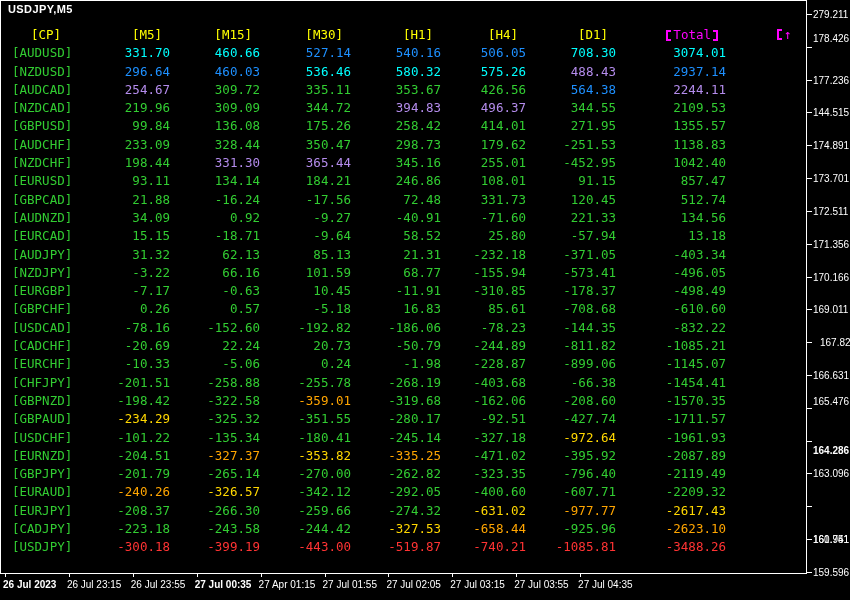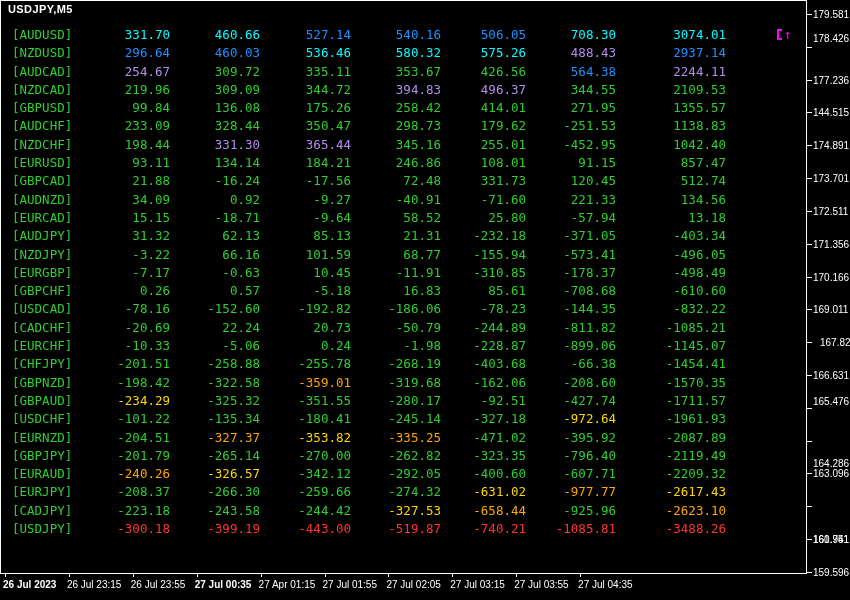--- a/index.html
+++ b/index.html
@@ -46,20 +46,34 @@
 <div id="chart-canvas"></div>
 
 <div id="border-top" class="line"></div>
 <div id="border-left" class="line"></div>
 <div id="axis-vline" class="line"></div>
 <div id="axis-hline" class="line"></div>
 
 <div id="chart-title">USDJPY,M5</div>
 
 <div id="tbl">
+  <div class="row">
+    <div class="hc cp">[CP]</div>
+    <div class="hc w0">[M5]</div>
+    <div class="hc w1">[M15]</div>
+    <div class="hc w2">[M30]</div>
+    <div class="hc w3">[H1]</div>
+    <div class="hc w4">[H4]</div>
+    <div class="hc w5">[D1]</div>
+    <div class="hc w6 total">
+      <span class="blk l"></span>
+      <span>Total</span>
+      <span class="blk r"></span>
+    </div>
+  </div>
   <div id="rows">
       <div class="row"><div class="pair">[AUDUSD]</div><div class="cell" style="width: 70px; color: rgb(0, 255, 255);">331.70</div><div class="cell" style="width: 90px; color: rgb(0, 255, 255);">460.66</div><div class="cell" style="width: 91px; color: rgb(30, 144, 255);">527.14</div><div class="cell" style="width: 90px; color: rgb(30, 144, 255);">540.16</div><div class="cell" style="width: 85px; color: rgb(30, 144, 255);">506.05</div><div class="cell" style="width: 90px; color: rgb(0, 255, 255);">708.30</div><div class="cell" style="width: 110px; color: rgb(0, 255, 255);">3074.01</div></div>
       <div class="row"><div class="pair">[NZDUSD]</div><div class="cell" style="width: 70px; color: rgb(30, 144, 255);">296.64</div><div class="cell" style="width: 90px; color: rgb(30, 144, 255);">460.03</div><div class="cell" style="width: 91px; color: rgb(0, 255, 255);">536.46</div><div class="cell" style="width: 90px; color: rgb(0, 255, 255);">580.32</div><div class="cell" style="width: 85px; color: rgb(0, 255, 255);">575.26</div><div class="cell" style="width: 90px; color: rgb(180, 140, 236);">488.43</div><div class="cell" style="width: 110px; color: rgb(30, 144, 255);">2937.14</div></div>
       <div class="row"><div class="pair">[AUDCAD]</div><div class="cell" style="width: 70px; color: rgb(180, 140, 236);">254.67</div><div class="cell" style="width: 90px; color: rgb(50, 205, 50);">309.72</div><div class="cell" style="width: 91px; color: rgb(50, 205, 50);">335.11</div><div class="cell" style="width: 90px; color: rgb(50, 205, 50);">353.67</div><div class="cell" style="width: 85px; color: rgb(50, 205, 50);">426.56</div><div class="cell" style="width: 90px; color: rgb(30, 144, 255);">564.38</div><div class="cell" style="width: 110px; color: rgb(180, 140, 236);">2244.11</div></div>
       <div class="row"><div class="pair">[NZDCAD]</div><div class="cell" style="width: 70px; color: rgb(50, 205, 50);">219.96</div><div class="cell" style="width: 90px; color: rgb(50, 205, 50);">309.09</div><div class="cell" style="width: 91px; color: rgb(50, 205, 50);">344.72</div><div class="cell" style="width: 90px; color: rgb(180, 140, 236);">394.83</div><div class="cell" style="width: 85px; color: rgb(180, 140, 236);">496.37</div><div class="cell" style="width: 90px; color: rgb(50, 205, 50);">344.55</div><div class="cell" style="width: 110px; color: rgb(50, 205, 50);">2109.53</div></div>
       <div class="row"><div class="pair">[GBPUSD]</div><div class="cell" style="width: 70px; color: rgb(50, 205, 50);">99.84</div><div class="cell" style="width: 90px; color: rgb(50, 205, 50);">136.08</div><div class="cell" style="width: 91px; color: rgb(50, 205, 50);">175.26</div><div class="cell" style="width: 90px; color: rgb(50, 205, 50);">258.42</div><div class="cell" style="width: 85px; color: rgb(50, 205, 50);">414.01</div><div class="cell" style="width: 90px; color: rgb(50, 205, 50);">271.95</div><div class="cell" style="width: 110px; color: rgb(50, 205, 50);">1355.57</div></div>
       <div class="row"><div class="pair">[AUDCHF]</div><div class="cell" style="width: 70px; color: rgb(50, 205, 50);">233.09</div><div class="cell" style="width: 90px; color: rgb(50, 205, 50);">328.44</div><div class="cell" style="width: 91px; color: rgb(50, 205, 50);">350.47</div><div class="cell" style="width: 90px; color: rgb(50, 205, 50);">298.73</div><div class="cell" style="width: 85px; color: rgb(50, 205, 50);">179.62</div><div class="cell" style="width: 90px; color: rgb(50, 205, 50);">-251.53</div><div class="cell" style="width: 110px; color: rgb(50, 205, 50);">1138.83</div></div>
       <div class="row"><div class="pair">[NZDCHF]</div><div class="cell" style="width: 70px; color: rgb(50, 205, 50);">198.44</div><div class="cell" style="width: 90px; color: rgb(180, 140, 236);">331.30</div><div class="cell" style="width: 91px; color: rgb(180, 140, 236);">365.44</div><div class="cell" style="width: 90px; color: rgb(50, 205, 50);">345.16</div><div class="cell" style="width: 85px; color: rgb(50, 205, 50);">255.01</div><div class="cell" style="width: 90px; color: rgb(50, 205, 50);">-452.95</div><div class="cell" style="width: 110px; color: rgb(50, 205, 50);">1042.40</div></div>
       <div class="row"><div class="pair">[EURUSD]</div><div class="cell" style="width: 70px; color: rgb(50, 205, 50);">93.11</div><div class="cell" style="width: 90px; color: rgb(50, 205, 50);">134.14</div><div class="cell" style="width: 91px; color: rgb(50, 205, 50);">184.21</div><div class="cell" style="width: 90px; color: rgb(50, 205, 50);">246.86</div><div class="cell" style="width: 85px; color: rgb(50, 205, 50);">108.01</div><div class="cell" style="width: 90px; color: rgb(50, 205, 50);">91.15</div><div class="cell" style="width: 110px; color: rgb(50, 205, 50);">857.47</div></div>
       <div class="row"><div class="pair">[GBPCAD]</div><div class="cell" style="width: 70px; color: rgb(50, 205, 50);">21.88</div><div class="cell" style="width: 90px; color: rgb(50, 205, 50);">-16.24</div><div class="cell" style="width: 91px; color: rgb(50, 205, 50);">-17.56</div><div class="cell" style="width: 90px; color: rgb(50, 205, 50);">72.48</div><div class="cell" style="width: 85px; color: rgb(50, 205, 50);">331.73</div><div class="cell" style="width: 90px; color: rgb(50, 205, 50);">120.45</div><div class="cell" style="width: 110px; color: rgb(50, 205, 50);">512.74</div></div>
@@ -85,21 +99,21 @@
     </div>
 </div>
 
 <div id="sort-ind">
   <span class="blk l"></span>
   <span>↑</span>
 </div>
 
 <div id="price-axis">
     <div class="price-tick" style="top: 14px;"></div>
-    <div class="price-label" style="top: 9px;">179.581</div>
+    <div class="price-label" style="top: 9px;">279.211</div>
     <div class="price-tick" style="top: 46.82px;"></div>
     <div class="price-label" style="top: 33px;">178.426</div>
     <div class="price-tick" style="top: 79.64px;"></div>
     <div class="price-label" style="top: 74.64px;">177.236</div>
     <div class="price-tick" style="top: 112.46px;"></div>
     <div class="price-label" style="top: 107.46px;">144.515</div>
     <div class="price-tick" style="top: 145.28px;"></div>
     <div class="price-label" style="top: 140.28px;">174.891</div>
     <div class="price-tick" style="top: 178.1px;"></div>
     <div class="price-label" style="top: 173.1px;">173.701</div>
@@ -111,21 +125,21 @@
     <div class="price-label" style="top: 271.56px;">170.166</div>
     <div class="price-tick" style="top: 309.38px;"></div>
     <div class="price-label" style="top: 304.38px;">169.011</div>
     <div class="price-tick" style="top: 342.2px;"></div>
     <div class="price-label" style="top: 337.2px; margin-left: 7px;">167.821</div>
     <div class="price-tick" style="top: 375.02px;"></div>
     <div class="price-label" style="top: 370.02px;">166.631</div>
     <div class="price-tick" style="top: 407.84px;"></div>
     <div class="price-label" style="top: 396px;">165.476</div>
     <div class="price-tick" style="top: 440.66px;"></div>
-    <div class="price-label" style="top: 458px;">164.286</div>
+    <div class="price-label" style="top: 445px; font-weight: bold;">164.286</div>
     <div class="price-tick" style="top: 473.48px;"></div>
     <div class="price-label" style="top: 468.48px;">163.096</div>
     <div class="price-tick" style="top: 506.3px;"></div>
     <div class="price-label" style="top: 505px; margin-top: 29px;">161.941</div>
     <div class="price-tick" style="top: 539.12px;"></div>
     <div class="price-label" style="top: 534.12px;">160.751</div>
     <div class="price-tick" style="top: 571.94px;"></div>
     <div class="price-label" style="top: 566.94px;">159.596</div>
   </div>
 <div id="time-axis">

